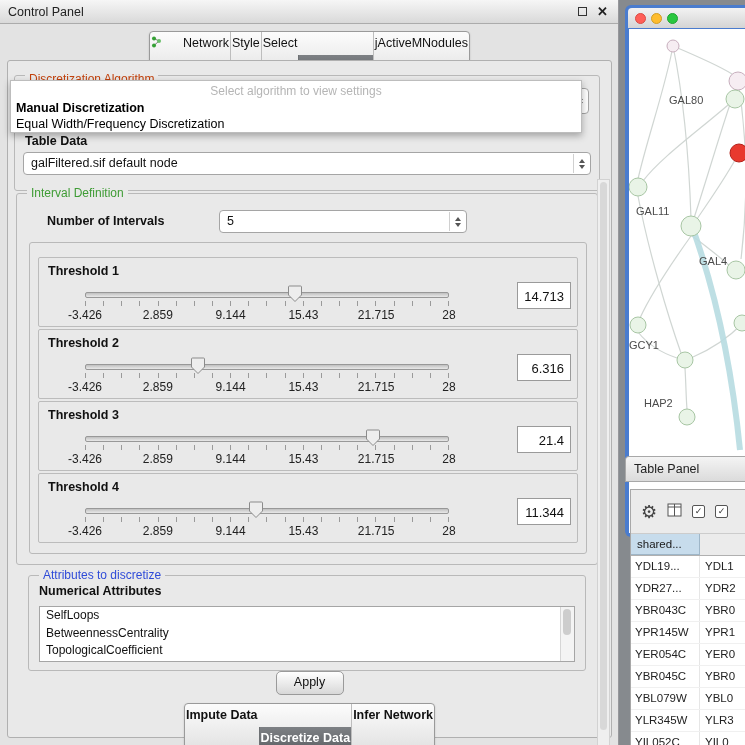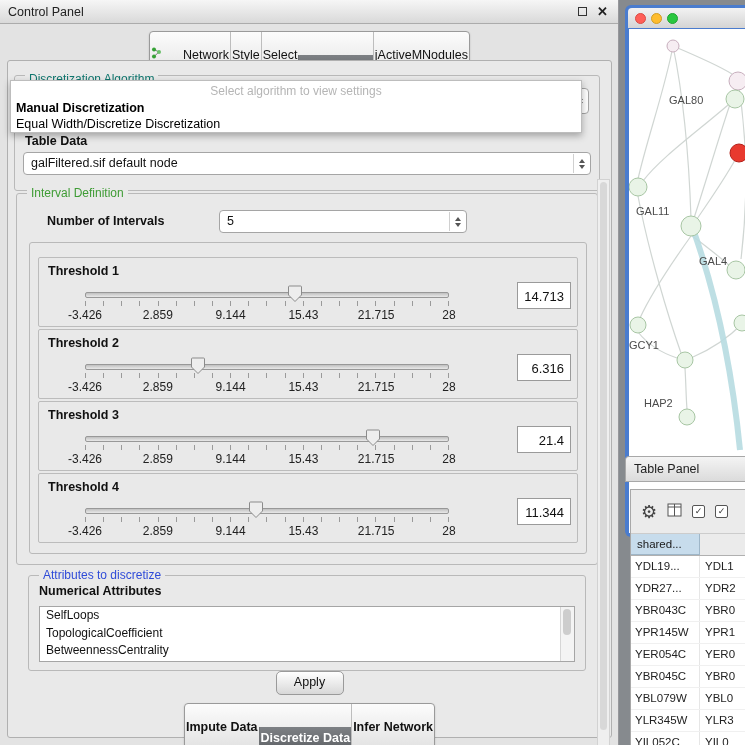--- a/index.html
+++ b/index.html
@@ -10,29 +10,29 @@
   }
   
   .control-panel{position:absolute;left:0;top:0;width:619px;height:745px;background:#e3e3e3;border-right:1px solid #97979b;box-sizing:border-box;}
   .titlebar{position:absolute;left:0;top:0;width:100%;height:24px;background:linear-gradient(#f6f6f6,#d9d9d9);border-bottom:1px solid #ababab;box-sizing:border-box;}
   .titlebar-text{position:absolute;left:8px;top:0;line-height:24px;font-size:12.5px;color:#222;}
   .win-max{position:absolute;right:31px;top:7px;width:9px;height:9px;border:1.5px solid #333;box-sizing:border-box;background:transparent;}
   .win-close{position:absolute;right:10px;top:4px;font-size:13px;font-weight:bold;color:#222;line-height:16px;}
   
   .tabbar{position:absolute;top:31px;left:0;width:619px;display:flex;justify-content:center;}
   .tabgroup{display:flex;border:1px solid #9a9a9a;border-radius:4px;overflow:hidden;background:linear-gradient(#fcfcfc,#e2e2e2);box-shadow:0 1px 2px rgba(0,0,0,.18);}
-  .tab{padding:4px 1px;font-size:12.5px;color:#111;border-left:1px solid #bdbdbd;display:flex;align-items:center;gap:21px;white-space:nowrap;}
+  .tab{padding:4px 1px;font-size:12.5px;color:#111;border-left:1px solid #bdbdbd;display:flex;align-items:flex-start;gap:21px;white-space:nowrap;}
   .tab:first-child{border-left:none;}
   .tab.selected{background:linear-gradient(#7d8084,#616468);color:#fff;border-left-color:#6e7174;margin-top:23px;}
   .bottom-tabbar{position:absolute;top:703px;left:0;width:619px;display:flex;justify-content:center;border-radius:11px;}
   .bottom-tabbar .tab{font-weight:bold;}
   
   .main-panel{position:absolute;left:7px;top:60px;width:603px;height:676px;background:#e9e9e9;border:1px solid #b0b0b0;border-radius:3px;}
   .group{position:absolute;border:1px solid #b9b9b9;border-radius:3px;}
-  .group-title{position:absolute;top:-8px;left:10px;background:#e9e9e9;padding:0 4px;font-size:12px;color:#0f766e;white-space:nowrap;}
+  .group-title{position:absolute;top:-8px;left:10px;background:#e9e9e9;padding:0 4px;font-size:12px;color:#c2410c;white-space:nowrap;}
   .group-title.green{color:#3f9c35;}
   .group-title.blue{color:#2f4bd8;}
   .combo{position:absolute;background:#fff;border:1px solid #a5a5a5;border-radius:4px;box-sizing:border-box;}
   .combo-text{position:absolute;left:7px;top:0;bottom:0;right:18px;font-size:12.5px;line-height:21px;color:#111;overflow:hidden;white-space:nowrap;}
   .stepper{position:absolute;right:1px;top:1px;bottom:1px;width:15px;border-left:1px solid #d0d0d0;display:flex;flex-direction:column;align-items:center;justify-content:center;gap:2px;}
   .tri-up{width:0;height:0;border-left:3.5px solid transparent;border-right:3.5px solid transparent;border-bottom:4px solid #555;}
   .tri-down{width:0;height:0;border-left:3.5px solid transparent;border-right:3.5px solid transparent;border-top:4px solid #555;}
   .bold-label{position:absolute;font-size:12.5px;font-weight:bold;color:#111;white-space:nowrap;}
   
   .thr{position:absolute;left:8px;width:538px;height:68px;border:1px solid #bcbcbc;border-radius:2px;}
@@ -232,39 +232,39 @@
           <div class="valbox">11.344</div>
         </div>
       </div>
     </div>
 
     <div class="group" style="left:20px;top:514px;width:556px;height:94px;">
       <span class="group-title blue">Attributes to discretize</span>
       <span class="bold-label" style="left:10px;top:8px;">Numerical Attributes</span>
       <div class="attr-list">
         <div class="attr-item">SelfLoops</div>
+        <div class="attr-item">BetweennessCentrality</div>
         <div class="attr-item">TopologicalCoefficient</div>
-        <div class="attr-item">BetweennessCentrality</div>
         <div class="list-scroll">
             <div class="list-thumb"></div>
           </div>
       </div>
     </div>
 
     <div class="apply-btn">Apply</div>
 
     <div class="panel-scroll">
         <div class="panel-thumb"></div>
       </div>
   </div>
 
   <div class="overlay">
     <div class="ov-placeholder">Select algorithm to view settings</div>
     <div class="ov-item-bold">Manual Discretization</div>
-    <div class="ov-item">Equal Width/Discretize Discretization</div>
+    <div class="ov-item">Equal Width/Frequency Discretization</div>
   </div>
 
   <div class="bottom-tabbar">
     <div class="tabgroup">
       <div class="tab">
           <span>Impute Data</span>
         </div>
       <div class="tab selected">
           <span>Discretize Data</span>
         </div>

